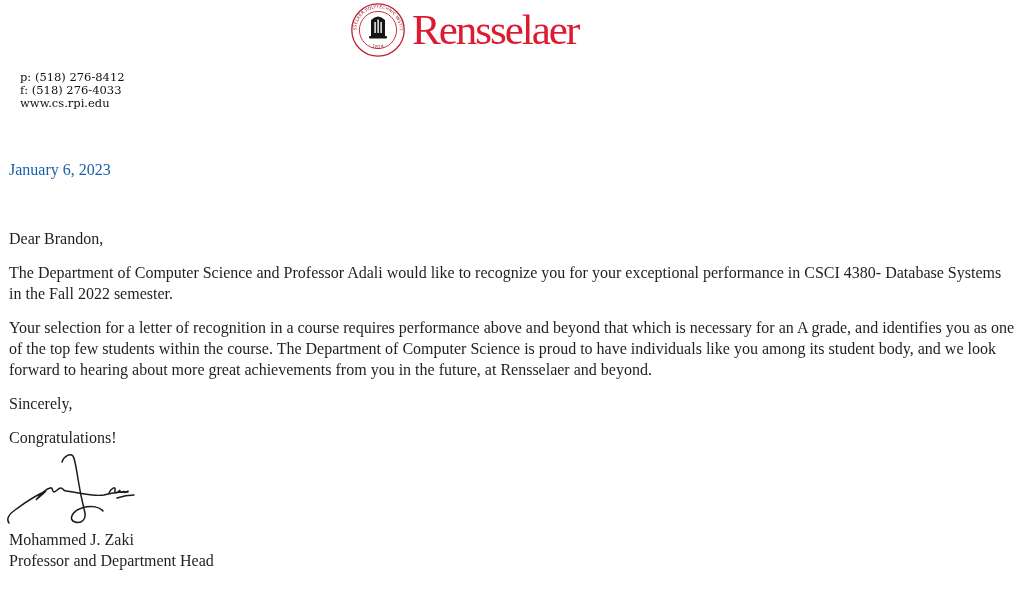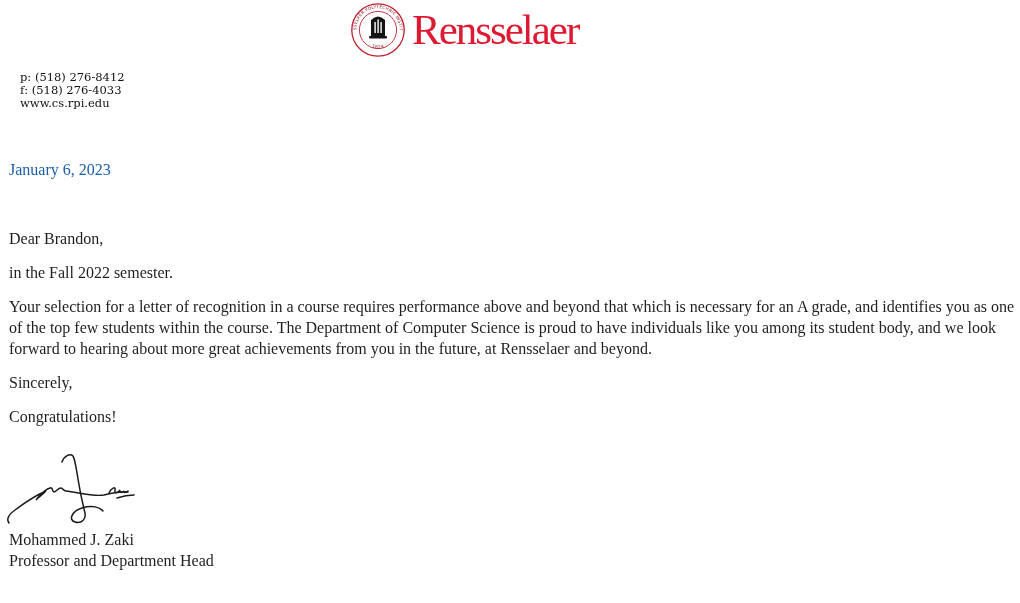--- a/index.html
+++ b/index.html
@@ -98,20 +98,21 @@
     <div>f: (518) 276-4033</div>
     <div>www.cs.rpi.edu</div>
   </div>
 
   <div class="date-line">January 6, 2023</div>
 
   <div class="letter-body">
     <p class="para">Dear Brandon,</p>
 
     <div class="para">
+      <div class="line">The Department of Computer Science and Professor Adali would like to recognize you for your exceptional performance in CSCI 4380- Database Systems</div>
       <div class="line">in the Fall 2022 semester.</div>
     </div>
 
     <div class="para">
       <div class="line">Your selection for a letter of recognition in a course requires performance above and beyond that which is necessary for an A grade, and identifies you as one</div>
       <div class="line">of the top few students within the course. The Department of Computer Science is proud to have individuals like you among its student body, and we look</div>
       <div class="line">forward to hearing about more great achievements from you in the future, at Rensselaer and beyond.</div>
     </div>
 
     <p class="para">Sincerely,</p>

